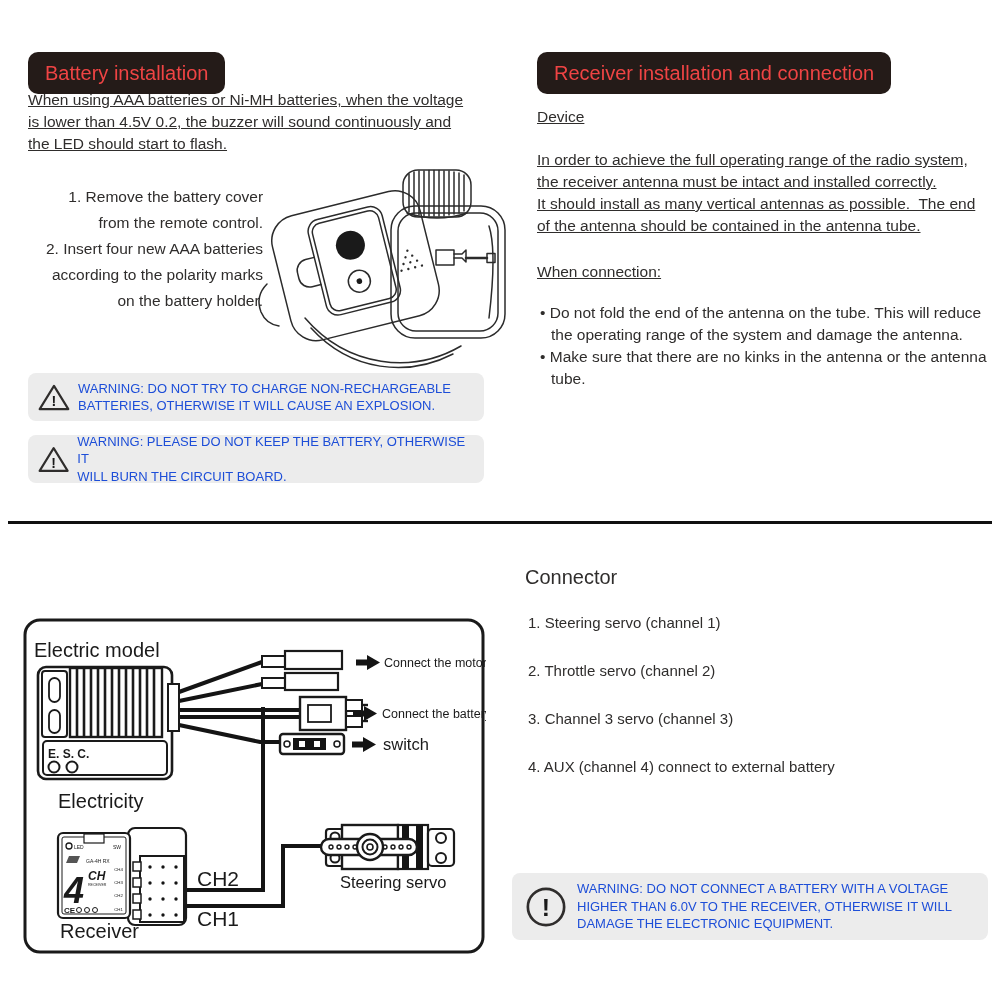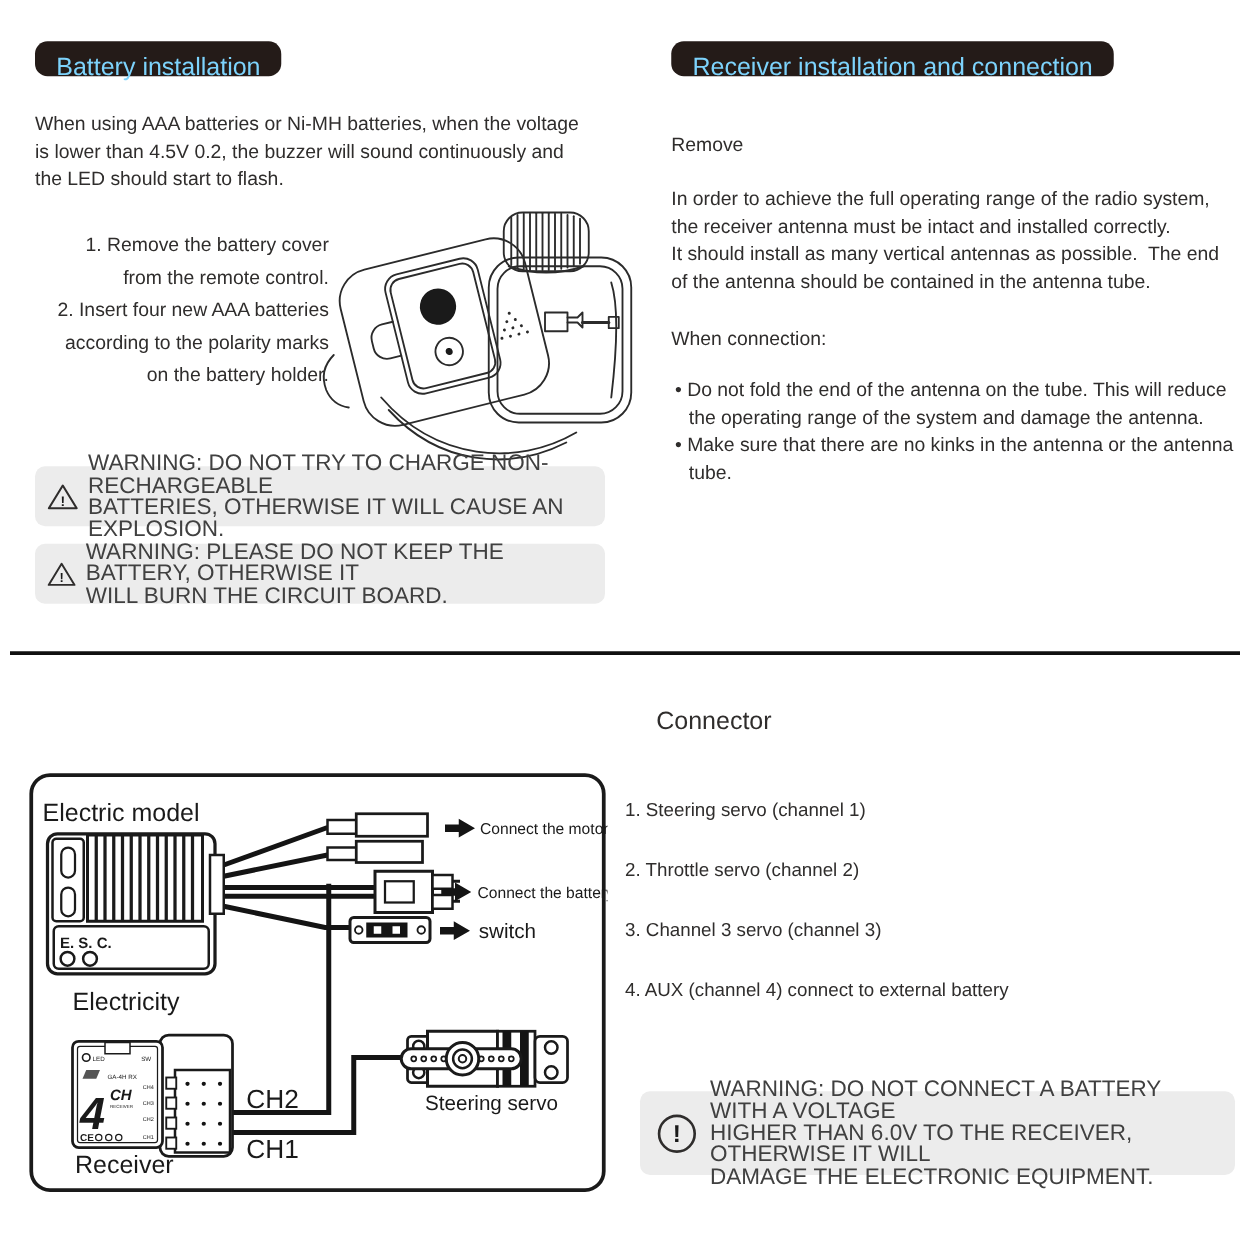--- a/index.html
+++ b/index.html
@@ -1,33 +1,33 @@
 <!DOCTYPE html>
 <html><head>
 <meta charset="utf-8">
 <style>
   html,body{margin:0;padding:0;background:#fff;}
   .page{
     position:relative;width:1000px;height:1000px;background:#ffffff;
     font-family:"Liberation Sans","DejaVu Sans",sans-serif;color:#2f2d2c;overflow:hidden;
   }
   .badge{
-    position:absolute;background:#241b18;color:#7dd3fc;font-size:20px;
-    height:28px;line-height:42px;border-radius:10px;padding:0 17px;white-space:nowrap;
+    position:absolute;background:#241b18;color:#ef4444;font-size:20px;
+    height:42px;line-height:42px;border-radius:10px;padding:0 17px;white-space:nowrap;margin-top:19px;
   }
-  .txt{position:absolute;font-size:15.5px;line-height:22px;white-space:pre-wrap;}
+  .txt{position:absolute;font-size:15.5px;line-height:22px;white-space:pre-wrap;text-decoration:underline;}
   .steps{position:absolute;font-size:15.5px;line-height:26px;}
   .step{padding-left:22px;text-indent:-22px;white-space:pre-wrap;}
   .bullets{position:absolute;font-size:15.5px;line-height:22px;}
   .bullet{padding-left:11px;text-indent:-11px;white-space:pre-wrap;}
   .warnbox{
     position:absolute;background:#ececec;border-radius:8px;
     display:flex;align-items:center;box-sizing:border-box;
   }
-  .warnbox .wtxt{font-size:18px;line-height:17.5px;white-space:pre-wrap;color:#404040;}
+  .warnbox .wtxt{font-size:13px;line-height:17.5px;white-space:pre-wrap;color:#1d4ed8;}
   .divider{position:absolute;left:8px;top:521px;width:984px;height:3px;background:#101010;}
   .conn-title{position:absolute;font-size:20px;}
   .conn-item{font-size:15px;line-height:17px;margin-bottom:31px;white-space:pre-wrap;}
   svg{display:block;}
   svg text{font-family:"Liberation Sans","DejaVu Sans",sans-serif;fill:#1a1a1a;}
 </style>
 </head>
 <body>
 
 <div class="page">
@@ -120,41 +120,41 @@
     <svg width="34" height="31" viewBox="0 0 38 34">
       <path d="M19,4 L35,30 H3 Z" fill="none" stroke="#2f2d2c" stroke-width="2.4" stroke-linejoin="round"></path>
       <text x="19" y="27" font-size="16" font-weight="bold" text-anchor="middle">!</text>
     </svg>
     <div class="wtxt" style="margin-left:7px;">WARNING: PLEASE DO NOT KEEP THE BATTERY, OTHERWISE IT
 WILL BURN THE CIRCUIT BOARD.</div>
   </div>
 
   <div class="badge" style="left:537px;top:33px;">Receiver installation and connection</div>
 
-  <div class="txt" style="left:537px;top:106px;">Remove</div>
+  <div class="txt" style="left:537px;top:106px;">Device</div>
 
   <div class="txt" style="left:537px;top:149px;">In order to achieve the full operating range of the radio system,
 the receiver antenna must be intact and installed correctly.
 It should install as many vertical antennas as possible.  The end
 of the antenna should be contained in the antenna tube.</div>
 
   <div class="txt" style="left:537px;top:261px;">When connection:</div>
 
   <div class="bullets" style="left:540px;top:302px;">
     <div class="bullet">• Do not fold the end of the antenna on the tube. This will reduce
 the operating range of the system and damage the antenna.</div>
     <div class="bullet">• Make sure that there are no kinks in the antenna or the antenna
 tube.</div>
   </div>
 
   <div class="divider"></div>
 
   <div class="conn-title" style="left:525px;top:566px;">Connector</div>
 
-  <div style="position:absolute;left:500px;top:614px;margin-top:26px;">
+  <div style="position:absolute;left:528px;top:614px;">
     <div class="conn-item">1. Steering servo (channel 1)</div>
     <div class="conn-item">2. Throttle servo (channel 2)</div>
     <div class="conn-item">3. Channel 3 servo (channel 3)</div>
     <div class="conn-item">4. AUX (channel 4) connect to external battery</div>
   </div>
 
   <div class="warnbox" style="left:512px;top:873px;width:476px;height:67px;padding:0 12px 0 13px;">
     <svg width="42" height="42" viewBox="0 0 44 44">
       <circle cx="22" cy="22" r="19" fill="none" stroke="#2f2d2c" stroke-width="2.8"></circle>
       <text x="22" y="31" font-size="26" font-weight="bold" text-anchor="middle">!</text>

